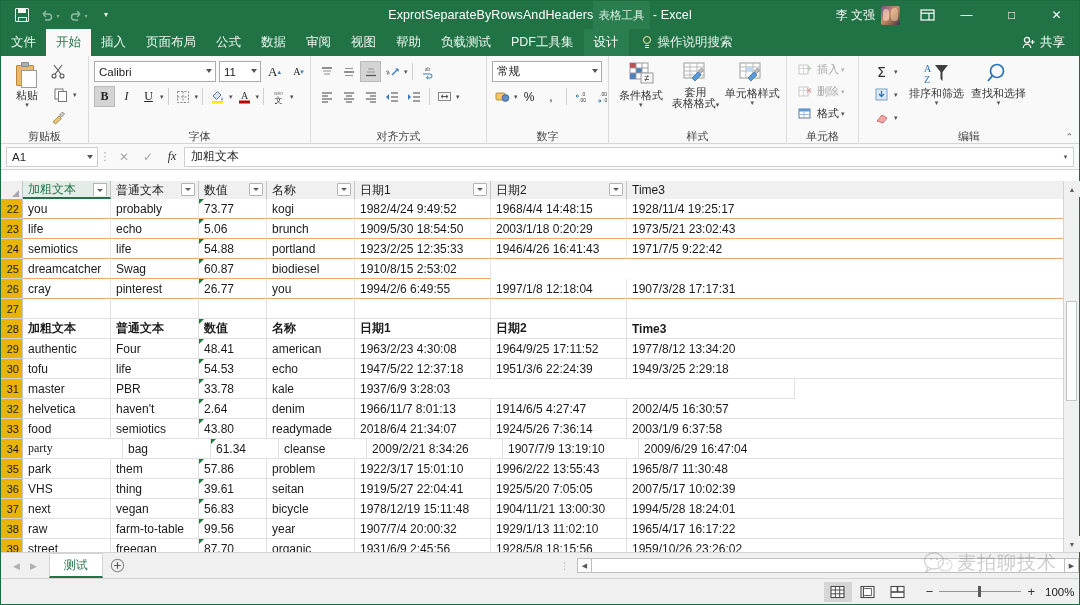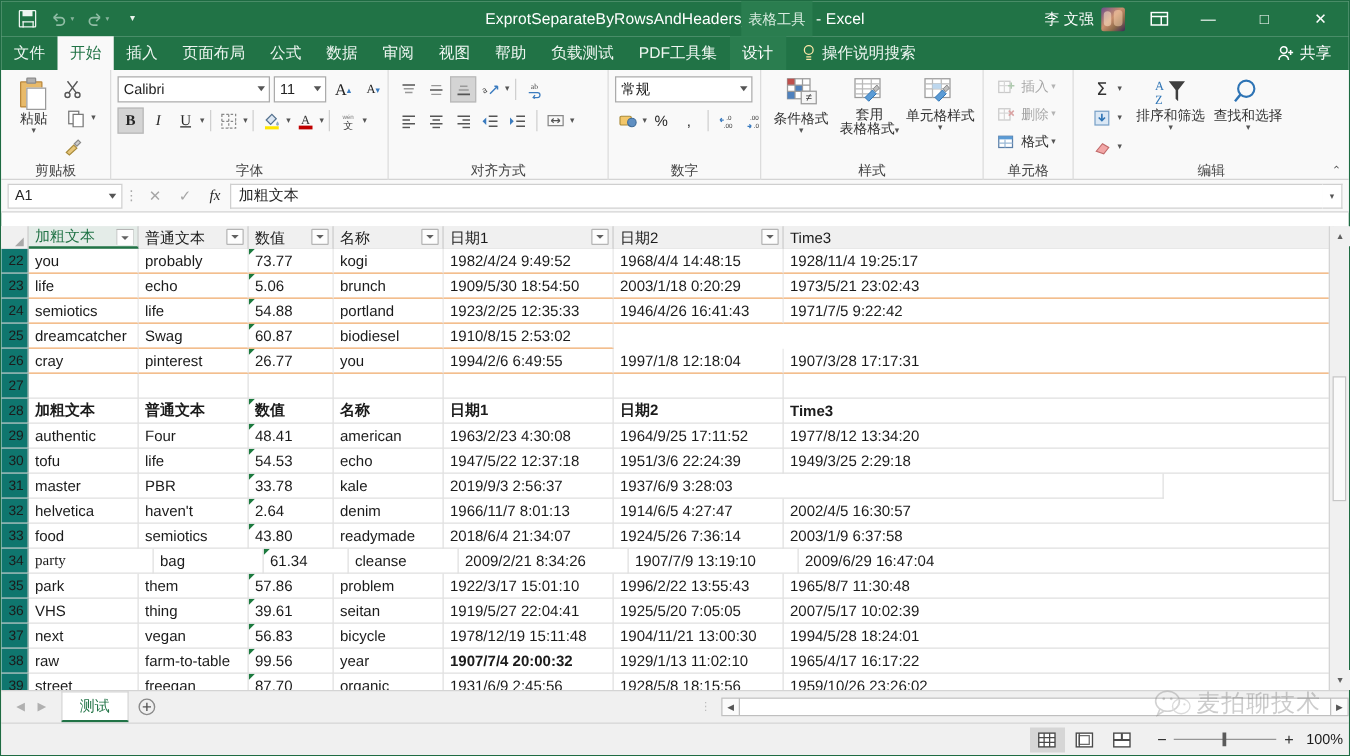--- a/index.html
+++ b/index.html
@@ -125,21 +125,21 @@
   .hcell.sel { background:#e4ecE8; color:#217346; border-bottom:2px solid #217346; }
   .hcell.sel span { border-bottom:0; }
   .filt { position:absolute; right:3px; top:2px; width:14px; height:13px; background:#fdfdfd;
           border:1px solid #b5b5b5; border-radius:1px; display:flex; align-items:center;
           justify-content:center; }
   .filt:after{content:"";width:0;height:0;border-left:3px solid transparent;
               border-right:3px solid transparent;border-top:3.5px solid #606060;}
 
   .gridbody { position:absolute; left:0; top:18px; right:0; bottom:0; overflow:hidden; }
   .row { display:flex; height:20px; }
-  .rowhdr { width:22px; height:20px; background:#0f766e; border-right:1px solid #c6c6c6;
+  .rowhdr { width:22px; height:20px; background:#eab308; border-right:1px solid #c6c6c6;
             border-bottom:1px solid #d4d4d4; font-size:11px; color:#1b1b1b;
             display:flex; align-items:center; justify-content:flex-end; padding-right:3px; }
   .cell { height:20px; border-right:1px solid #e0e0e0; border-bottom:1px solid #e0e0e0;
           padding-left:5px; display:flex; align-items:center; font-size:12px;
           color:#1b1b1b; overflow:hidden; white-space:nowrap; }
   .row.tbl .cell { border-bottom:1px solid #f0a96a; border-right:1px solid #e7e7e7; }
   .row.tbl .rowhdr { border-bottom:1px solid #d4d4d4; }
   .cell.bold { font-weight:bold; }
   .cell.err { position:relative; }
   .cell.err:before{content:"";position:absolute;left:0;top:0;width:0;height:0;
@@ -791,21 +791,20 @@
           <div class="cell" style="width: 136px;">1947/5/22 12:37:18</div>
           <div class="cell" style="width: 136px;">1951/3/6 22:24:39</div>
           <div class="cell" style="width: 440px;">1949/3/25 2:29:18</div>
         </div>
         <div class="row">
           <div class="rowhdr">31</div>
           <div class="cell" style="width: 88px;">master</div>
           <div class="cell" style="width: 88px;">PBR</div>
           <div class="cell err" style="width: 68px;">33.78</div>
           <div class="cell" style="width: 88px;">kale</div>
-          <div class="cell" style="width: 136px;">2019/9/3 2:56:37</div>
           <div class="cell" style="width: 440px;">1937/6/9 3:28:03</div>
         </div>
         <div class="row">
           <div class="rowhdr">32</div>
           <div class="cell" style="width: 88px;">helvetica</div>
           <div class="cell" style="width: 88px;">haven't</div>
           <div class="cell err" style="width: 68px;">2.64</div>
           <div class="cell" style="width: 88px;">denim</div>
           <div class="cell" style="width: 136px;">1966/11/7 8:01:13</div>
           <div class="cell" style="width: 136px;">1914/6/5 4:27:47</div>
@@ -860,21 +859,21 @@
           <div class="cell" style="width: 136px;">1978/12/19 15:11:48</div>
           <div class="cell" style="width: 136px;">1904/11/21 13:00:30</div>
           <div class="cell" style="width: 440px;">1994/5/28 18:24:01</div>
         </div>
         <div class="row">
           <div class="rowhdr">38</div>
           <div class="cell" style="width: 88px;">raw</div>
           <div class="cell" style="width: 88px;">farm-to-table</div>
           <div class="cell err" style="width: 68px;">99.56</div>
           <div class="cell" style="width: 88px;">year</div>
-          <div class="cell" style="width: 136px; font-weight: bold;">1907/7/4 20:00:32</div>
+          <div class="cell" style="width: 136px;">1907/7/4 20:00:32</div>
           <div class="cell" style="width: 136px;">1929/1/13 11:02:10</div>
           <div class="cell" style="width: 440px;">1965/4/17 16:17:22</div>
         </div>
         <div class="row">
           <div class="rowhdr">39</div>
           <div class="cell" style="width: 88px;">street</div>
           <div class="cell" style="width: 88px;">freegan</div>
           <div class="cell err" style="width: 68px;">87.70</div>
           <div class="cell" style="width: 88px;">organic</div>
           <div class="cell" style="width: 136px;">1931/6/9 2:45:56</div>

